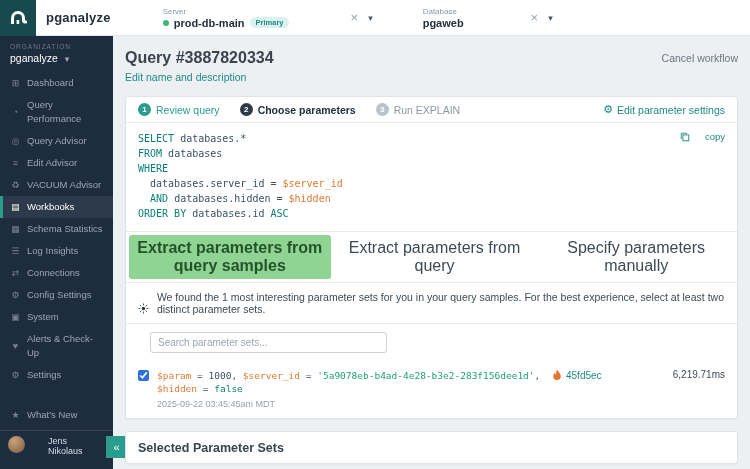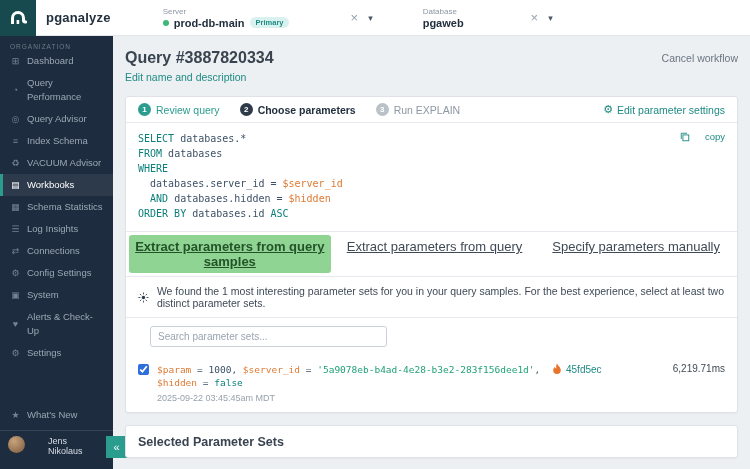--- a/index.html
+++ b/index.html
@@ -66,25 +66,25 @@
   
   .sql-block { position:relative; padding:8px 12px 10px; }
   .sql-line { font-family:"DejaVu Sans Mono", monospace; font-size:10px; line-height:15px; white-space:pre; }
   .kw { color:#0b7f79; }
   .idt { color:#3d5166; }
   .par { color:#df7a33; }
   .copy-link { position:absolute; top:8px; right:12px; display:flex; align-items:center; gap:15px; color:#1e8a84; font-size:9.5px; cursor:pointer; }
 
   
   .tabs-row { display:flex; border-top:1px solid #e6eaee; border-bottom:1px solid #e6eaee; }
-  .tab { flex:1; text-align:center; font-size:13px; color:#3f4a56; padding:7px 4px; cursor:pointer;text-decoration:underline; }
+  .tab { flex:1; text-align:center; font-size:16px; color:#3f4a56; padding:7px 4px; cursor:pointer; }
   .tab.active { margin:3px; padding:4px; background:#8fd492; border-radius:3px; color:#24532a; font-weight:bold; }
 
   
-  .banner { display:flex; align-items:center; gap:8px; padding:8px 12px; border-bottom:1px solid #e6eaee; font-size:10.5px; color:#3f4a56; }
+  .banner { display:flex; align-items:flex-end; gap:8px; padding:8px 12px; border-bottom:1px solid #e6eaee; font-size:10.5px; color:#3f4a56; }
 
   
   .search-row { padding:8px 24px; }
   .search-input { width:237px; font-family:"Liberation Sans", sans-serif; font-size:10px; padding:4px 7px; border:1px solid #c9d1d9; border-radius:3px; color:#3f4a56; outline:none; }
   .search-input::placeholder { color:#9aa4b0; }
 
   
   .thead { display:flex; align-items:center; padding:5px 12px; border-top:1px solid #e6eaee; border-bottom:1px solid #e6eaee; font-size:8px; letter-spacing:.6px; color:#8d97a3; font-weight:bold; }
   .c-set { flex:1; }
   .c-plan { width:95px; flex:0 0 95px; }
@@ -140,36 +140,40 @@
     </div>
     <span class="tb-x">×</span>
     <span class="tb-caret">▾</span>
   </div>
 </div>
 
 <div class="shell">
 
   <aside class="sidebar">
     <div class="org-label">ORGANIZATION</div>
+    <div class="org-name">
+      <span>pganalyze</span>
+      <span class="tb-caret">▾</span>
+    </div>
     <nav class="nav">
       <div class="nav-item">
         <span class="nicon">⊞</span>
         <span>Dashboard</span>
       </div>
       <div class="nav-item">
         <span class="nicon">◔</span>
         <span>Query Performance</span>
       </div>
       <div class="nav-item">
         <span class="nicon">◎</span>
         <span>Query Advisor</span>
       </div>
       <div class="nav-item">
         <span class="nicon">≡</span>
-        <span>Index Schema</span>
+        <span>Edit Advisor</span>
       </div>
       <div class="nav-item">
         <span class="nicon">♻</span>
         <span>VACUUM Advisor</span>
       </div>
       <div class="nav-item active">
         <span class="nicon">▤</span>
         <span>Workbooks</span>
       </div>
       <div class="nav-item">

